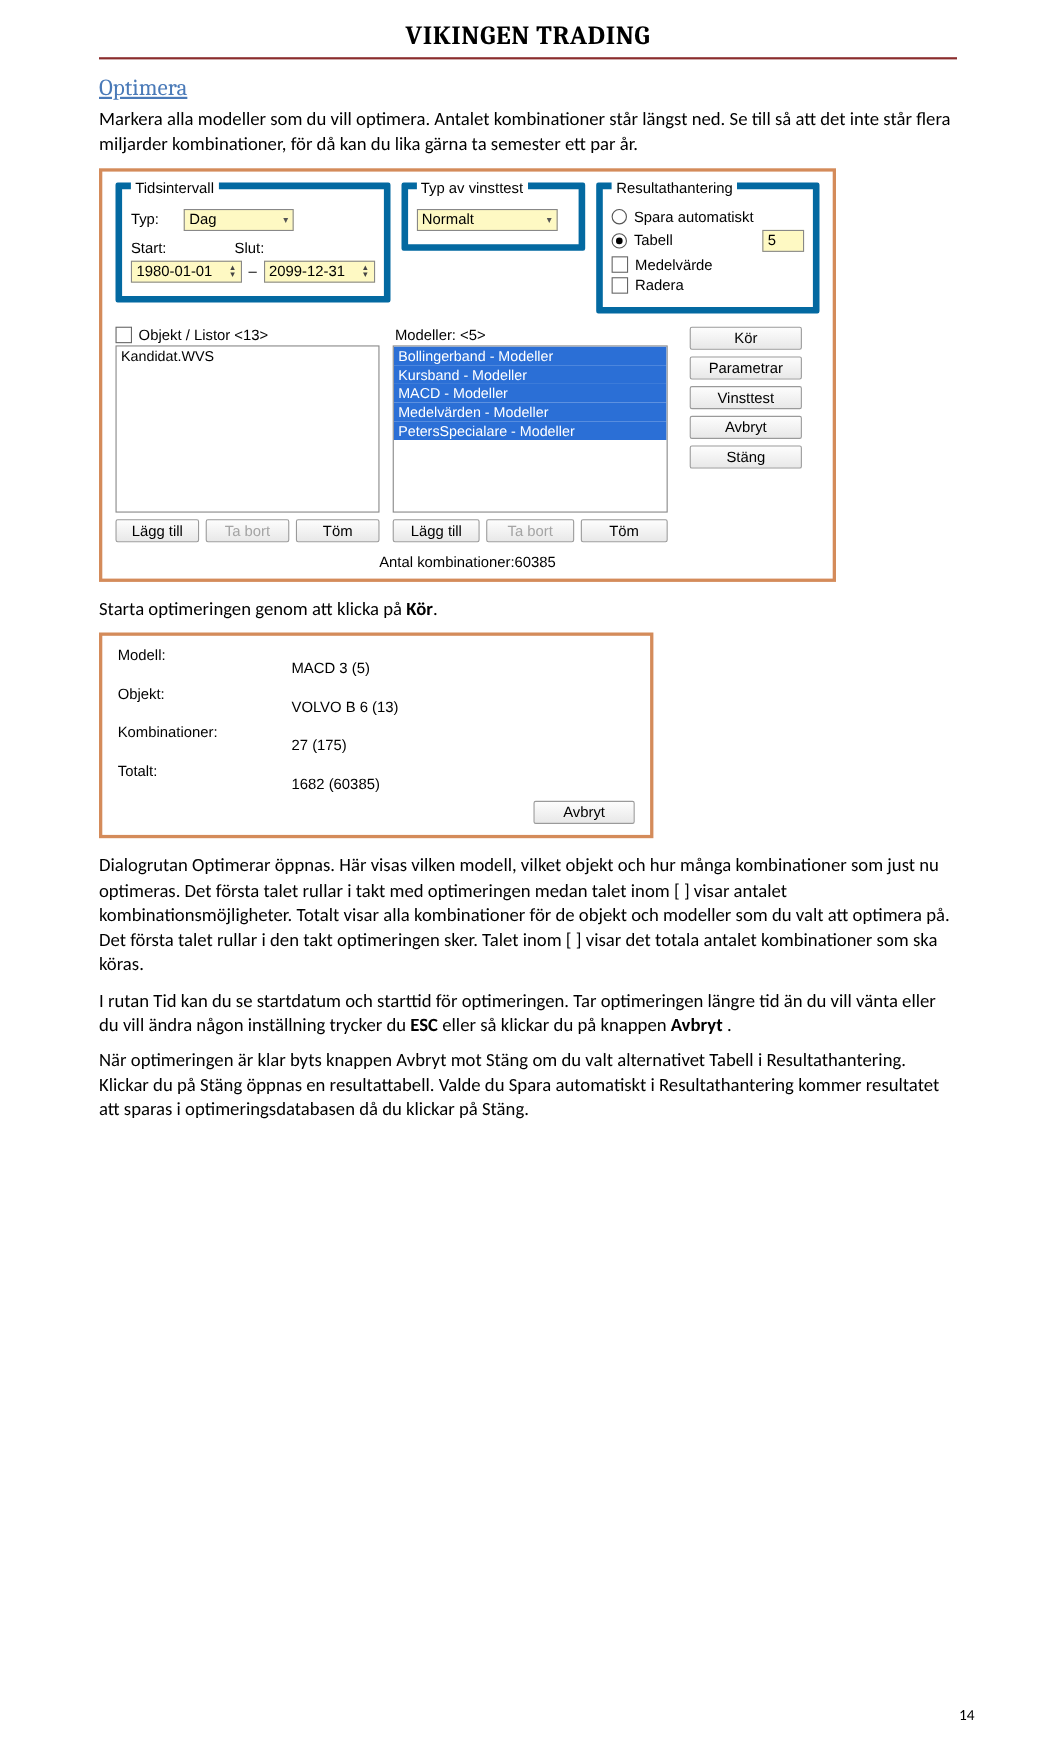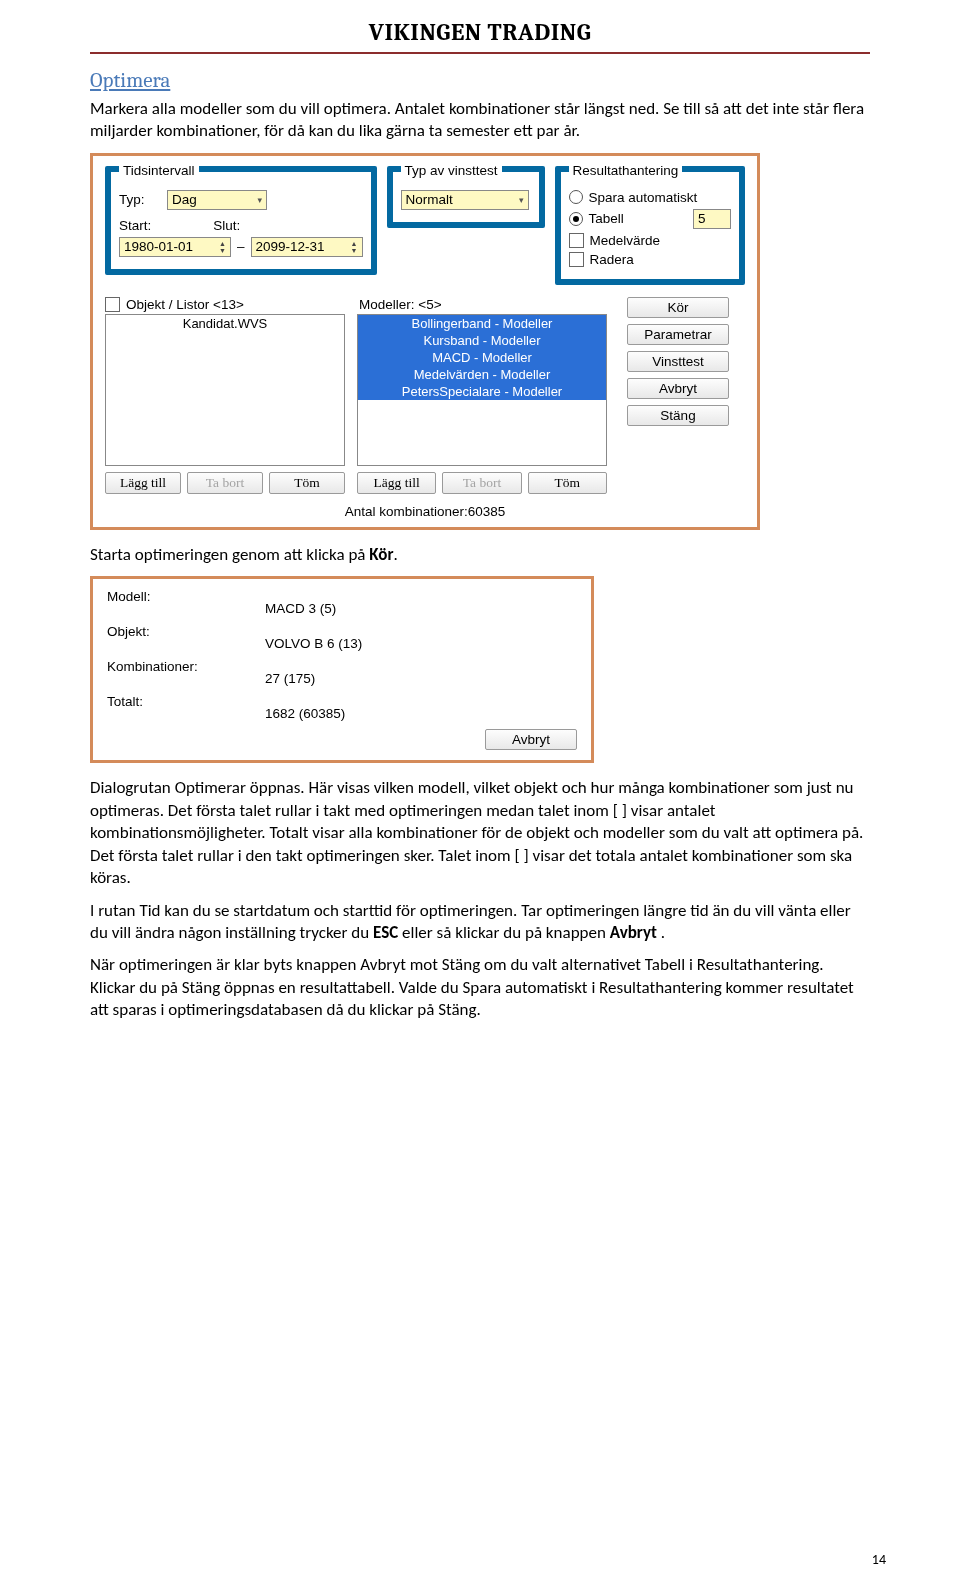--- a/index.html
+++ b/index.html
@@ -105,21 +105,21 @@
   }
   .combo .arrow {
     font-size: 9px;
     color: #555;
     margin-left: 6px;
   }
   .spinin {
     display: inline-flex;
     align-items: center;
     position: relative;
-    width: 112px;
+    width: 101px;
   }
   .spinin .spinbtns {
     display: flex;
     flex-direction: column;
     margin-left: auto;
     font-size: 7px;
     line-height: 7px;
     color: #444;
   }
   .textin {
@@ -158,21 +158,20 @@
     display: block;
   }
 
   
   .listbox {
     border: 1px solid #888;
     background: #fff;
     height: 150px;
     overflow: hidden;
     font-size: 13px;
-    text-align: center;
   }
   .listbox .item {
     padding: 1px 4px;
   }
   .listbox .item.sel {
     background: #2b6fd6;
     color: #fff;
   }
 
   
@@ -198,21 +197,21 @@
   }
   .sidebtns { display: flex; flex-direction: column; gap: 6px; align-items: flex-end; }
   .sidebtns .btn { width: 100px; }
 
   .listhdr {
     display: flex;
     align-items: flex-end;
     gap: 6px;
     margin-bottom: 2px;
   }
-  .btnrow { display: flex; gap: 6px; margin-top: 6px; font-family: Liberation Serif, serif; }
+  .btnrow { display: flex; gap: 6px; margin-top: 6px; }
   .btnrow .btn { flex: 1; min-width: 0; }
 
   .footer-line {
     margin-top: 10px;
     font-size: 13.5px;
     text-align: center;
   }
 
   
   .kv { display: grid; grid-template-columns: 130px auto; row-gap: 8px; }

